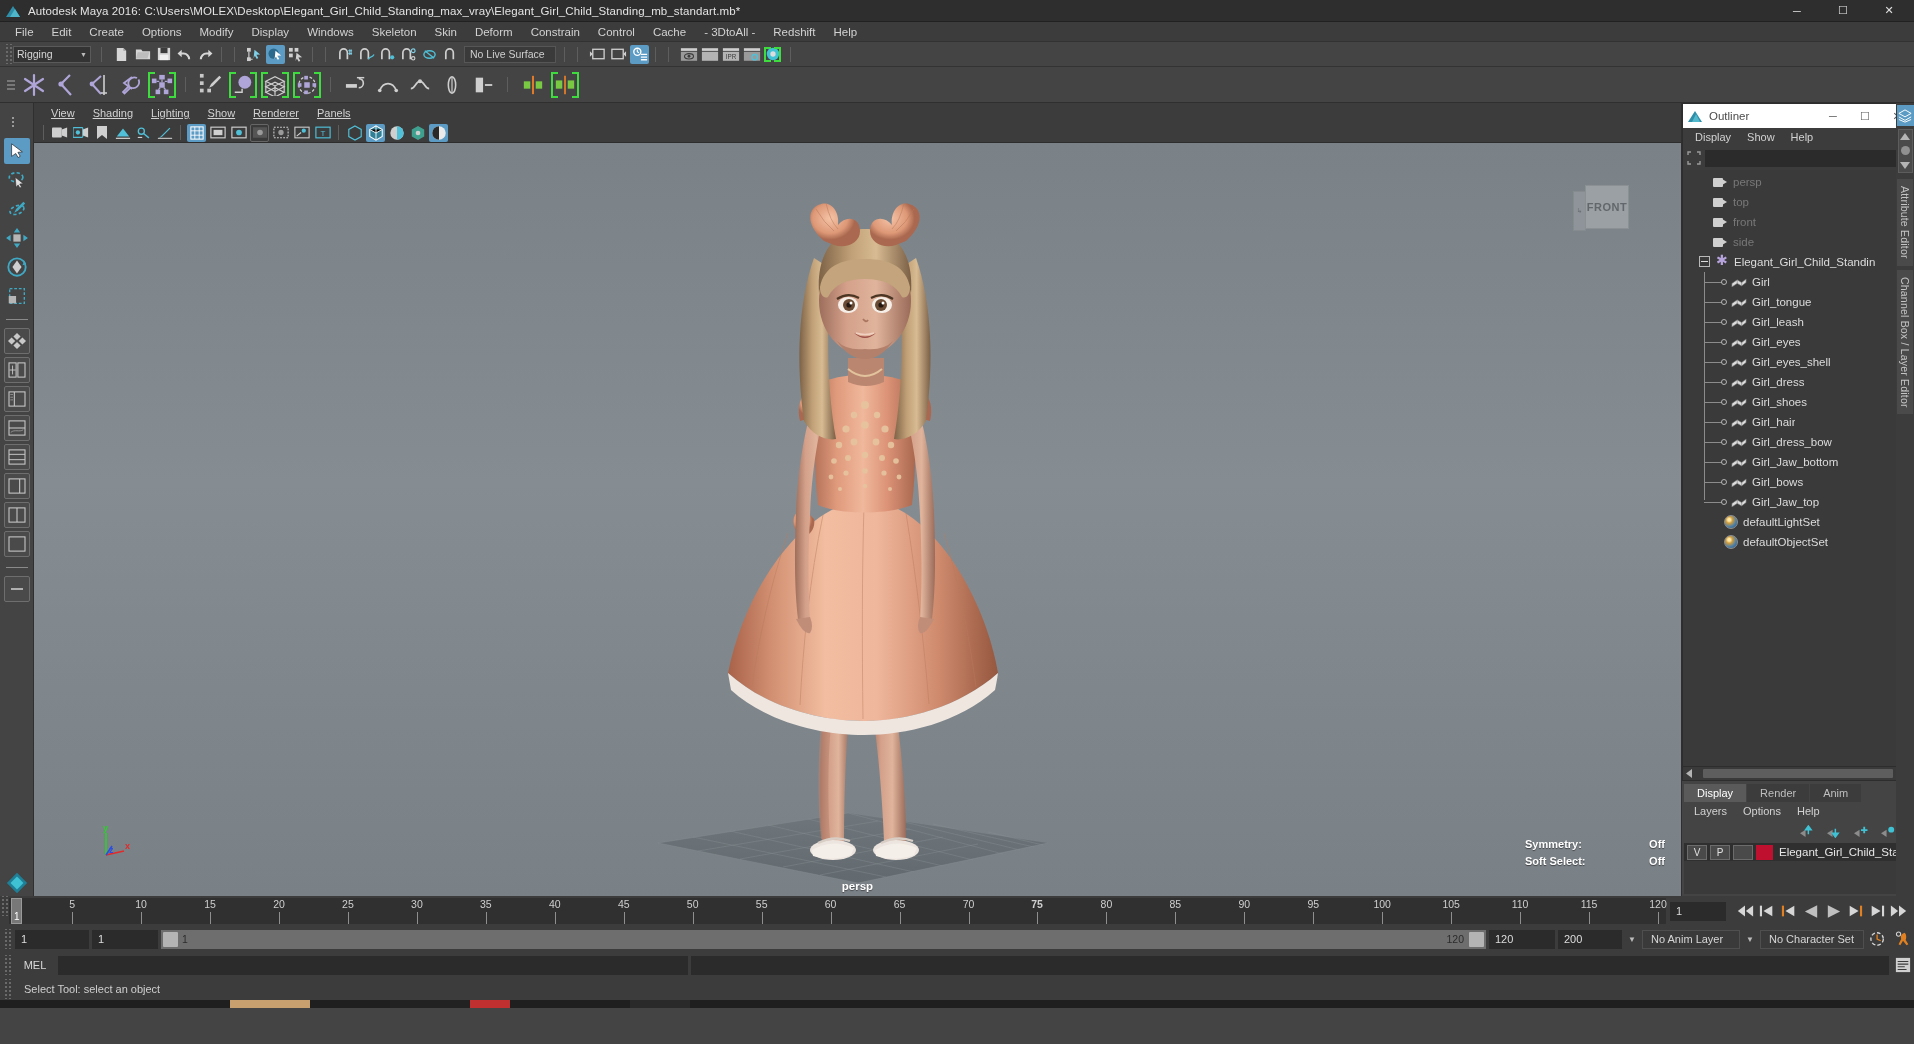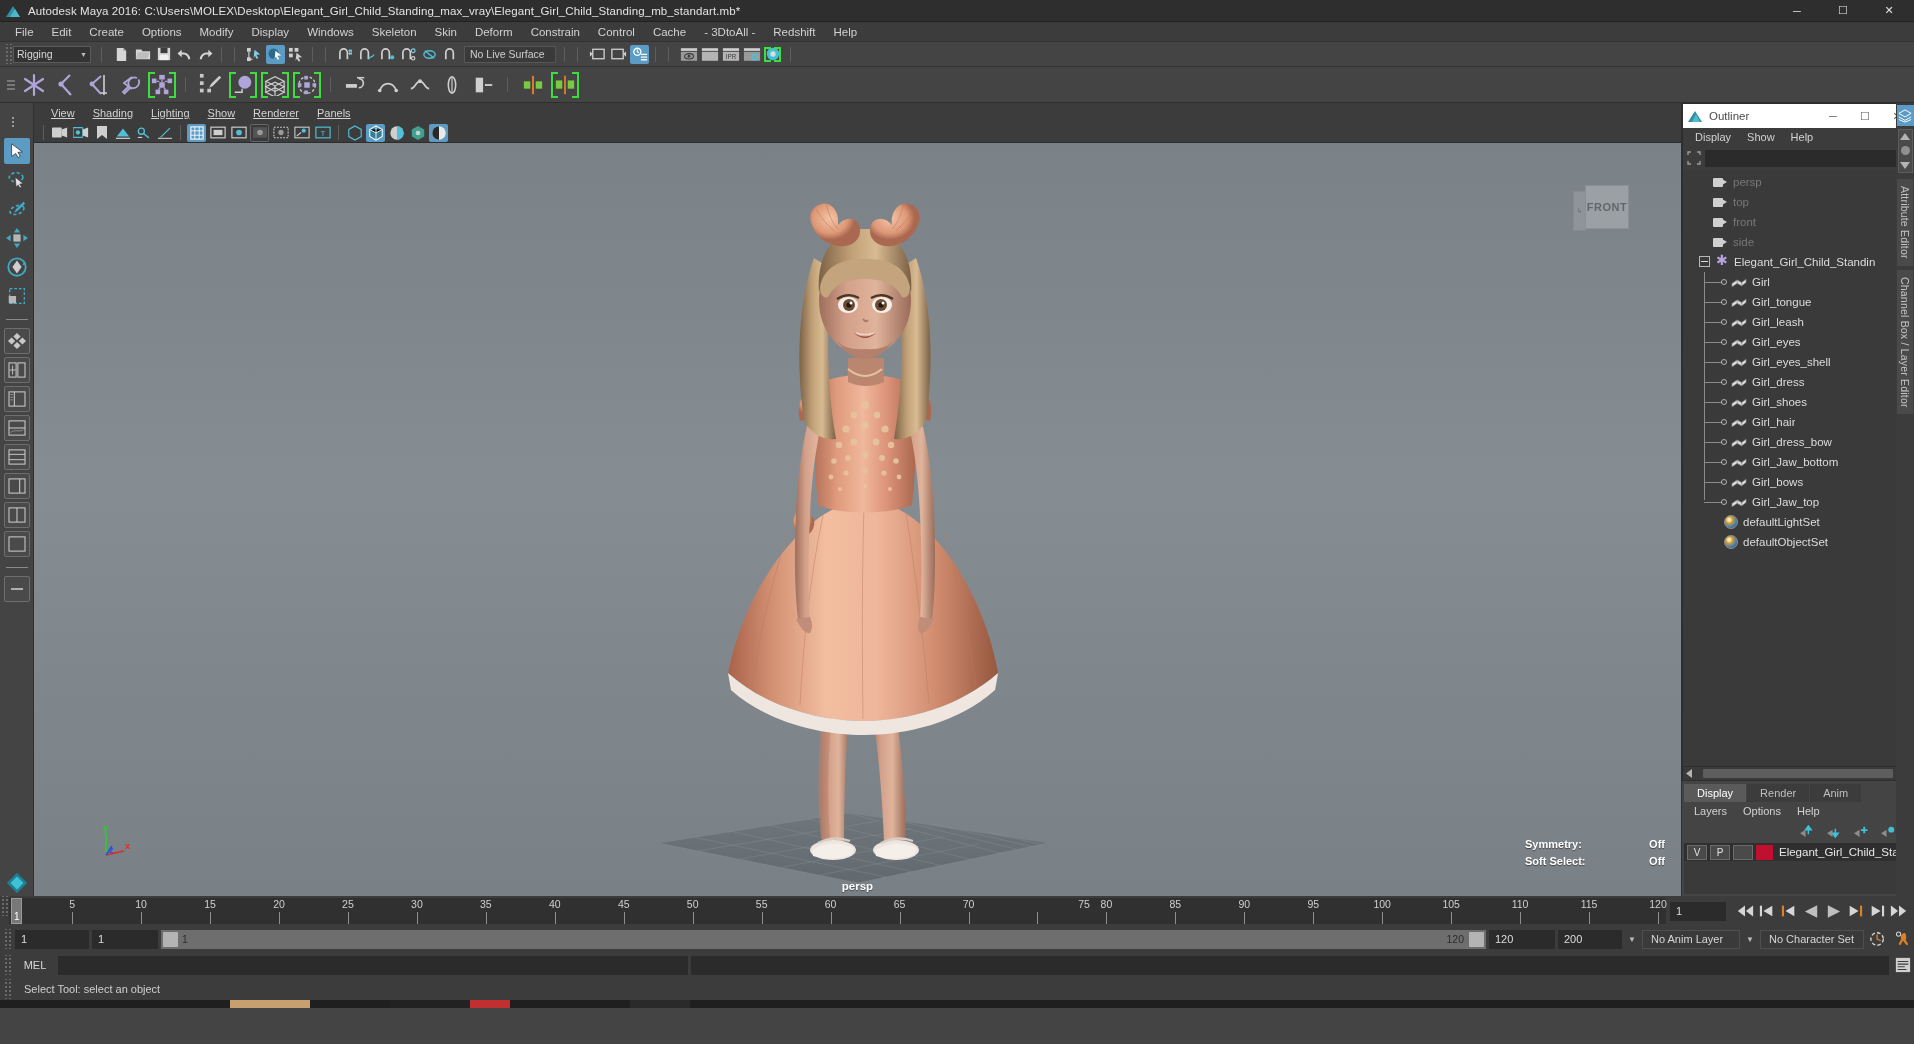--- a/index.html
+++ b/index.html
@@ -1322,21 +1322,21 @@
         <div class="tl-num" style="left: 683.706px;">50</div>
         <div class="tl-tick maj" style="left: 752.655px;"></div>
         <div class="tl-num" style="left: 752.655px;">55</div>
         <div class="tl-tick maj" style="left: 821.605px;"></div>
         <div class="tl-num" style="left: 821.605px;">60</div>
         <div class="tl-tick maj" style="left: 890.555px;"></div>
         <div class="tl-num" style="left: 890.555px;">65</div>
         <div class="tl-tick maj" style="left: 959.504px;"></div>
         <div class="tl-num" style="left: 959.504px;">70</div>
         <div class="tl-tick maj" style="left: 1028.45px;"></div>
-        <div class="tl-num" style="left: 1075px;">75</div>
+        <div class="tl-num" style="left: 1028px; font-weight: bold;">75</div>
         <div class="tl-tick maj" style="left: 1097.4px;"></div>
         <div class="tl-num" style="left: 1097.4px;">80</div>
         <div class="tl-tick maj" style="left: 1166.35px;"></div>
         <div class="tl-num" style="left: 1166.35px;">85</div>
         <div class="tl-tick maj" style="left: 1235.3px;"></div>
         <div class="tl-num" style="left: 1235.3px;">90</div>
         <div class="tl-tick maj" style="left: 1304.25px;"></div>
         <div class="tl-num" style="left: 1304.25px;">95</div>
         <div class="tl-tick maj" style="left: 1373.2px;"></div>
         <div class="tl-num" style="left: 1373.2px; text-align: right;">100</div>

